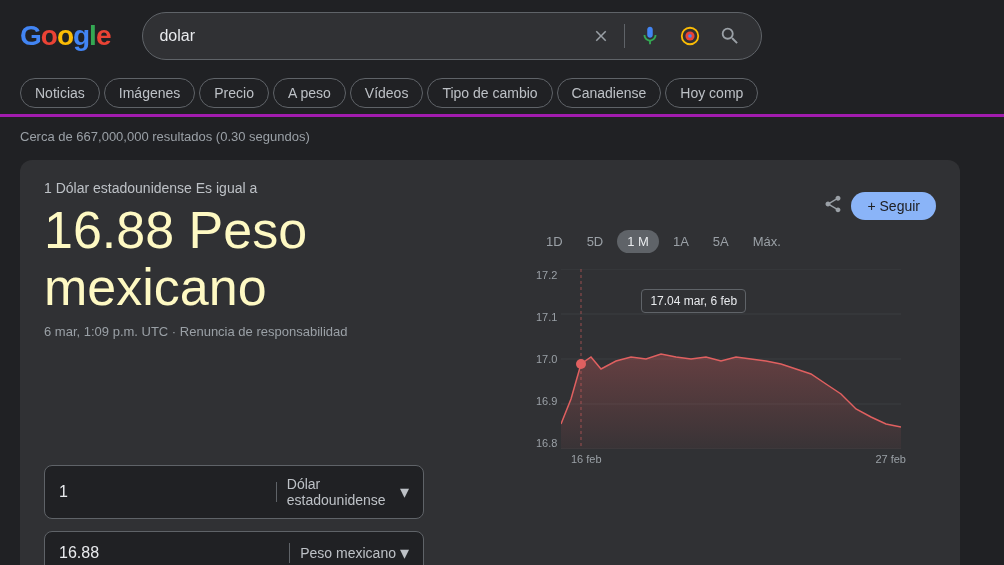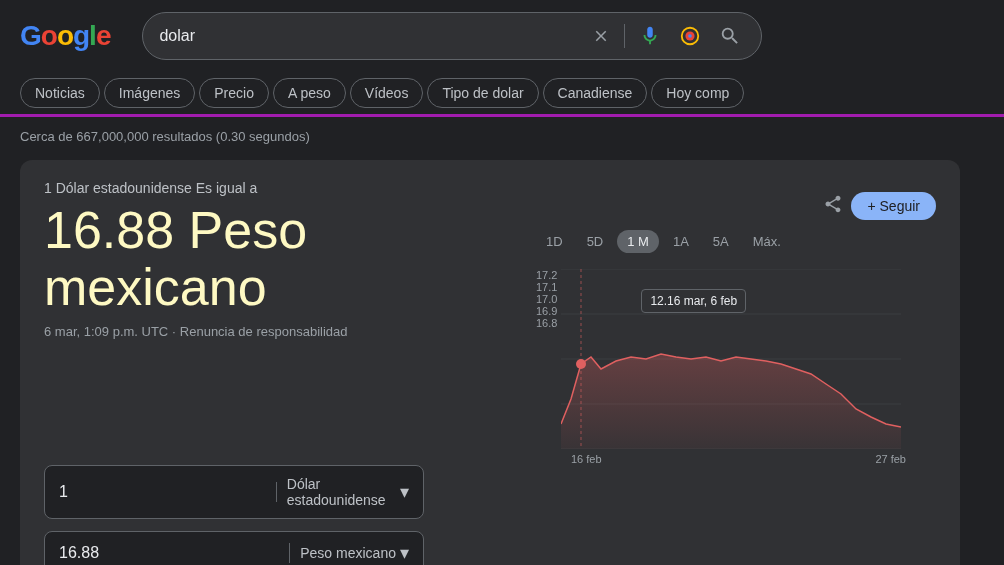--- a/index.html
+++ b/index.html
@@ -304,21 +304,21 @@
     </div>
   </div>
 </div>
 
 <div class="tabs">
   <div class="tab">Noticias</div>
   <div class="tab">Imágenes</div>
   <div class="tab">Precio</div>
   <div class="tab">A peso</div>
   <div class="tab">Vídeos</div>
-  <div class="tab">Tipo de dolar</div>
+  <div class="tab">Tipo de cambio</div>
   <div class="tab">Canadiense</div>
   <div class="tab">Hoy comp</div>
 </div>
 
 <div class="main">
   <div class="result-area">
     <div class="result-count">Cerca de 667,000,000 resultados (0.30 segundos)</div>
 
     <div class="converter-card">
 
@@ -347,32 +347,32 @@
             <button class="time-tab">1D</button>
             <button class="time-tab">5D</button>
             <button class="time-tab active">1 M</button>
             <button class="time-tab">1A</button>
             <button class="time-tab">5A</button>
             <button class="time-tab">Máx.</button>
           </div>
 
           <div style="display:flex;">
 
-            <div style="display:flex; flex-direction:column; justify-content:flex-start; font-size:11px; color:#9aa0a6; padding-right:4px; height:180px; text-align:right;">
+            <div style="display:flex; flex-direction:column; justify-content:space-between; font-size:11px; color:#9aa0a6; padding-right:4px; height:180px; text-align:right;">
               <span>17.2</span>
               <span>17.1</span>
               <span>17.0</span>
               <span>16.9</span>
               <span>16.8</span>
             </div>
 
             <div class="chart-wrapper">
               
               <div class="chart-tooltip">
-                <span>12.16</span>
+                <span>17.04</span>
                 <span>mar, 6 feb</span>
               </div>
 
               <svg width="340" height="180" viewBox="0 0 340 180">
 
                 <line x1="0" y1="0" x2="340" y2="0" stroke="#5f6368" stroke-width="0.5" opacity="0.5"></line>
                 <line x1="0" y1="45" x2="340" y2="45" stroke="#5f6368" stroke-width="0.5" opacity="0.5"></line>
                 <line x1="0" y1="90" x2="340" y2="90" stroke="#5f6368" stroke-width="0.5" opacity="0.5"></line>
                 <line x1="0" y1="135" x2="340" y2="135" stroke="#5f6368" stroke-width="0.5" opacity="0.5"></line>
                 <line x1="0" y1="180" x2="340" y2="180" stroke="#5f6368" stroke-width="0.5" opacity="0.5"></line>

